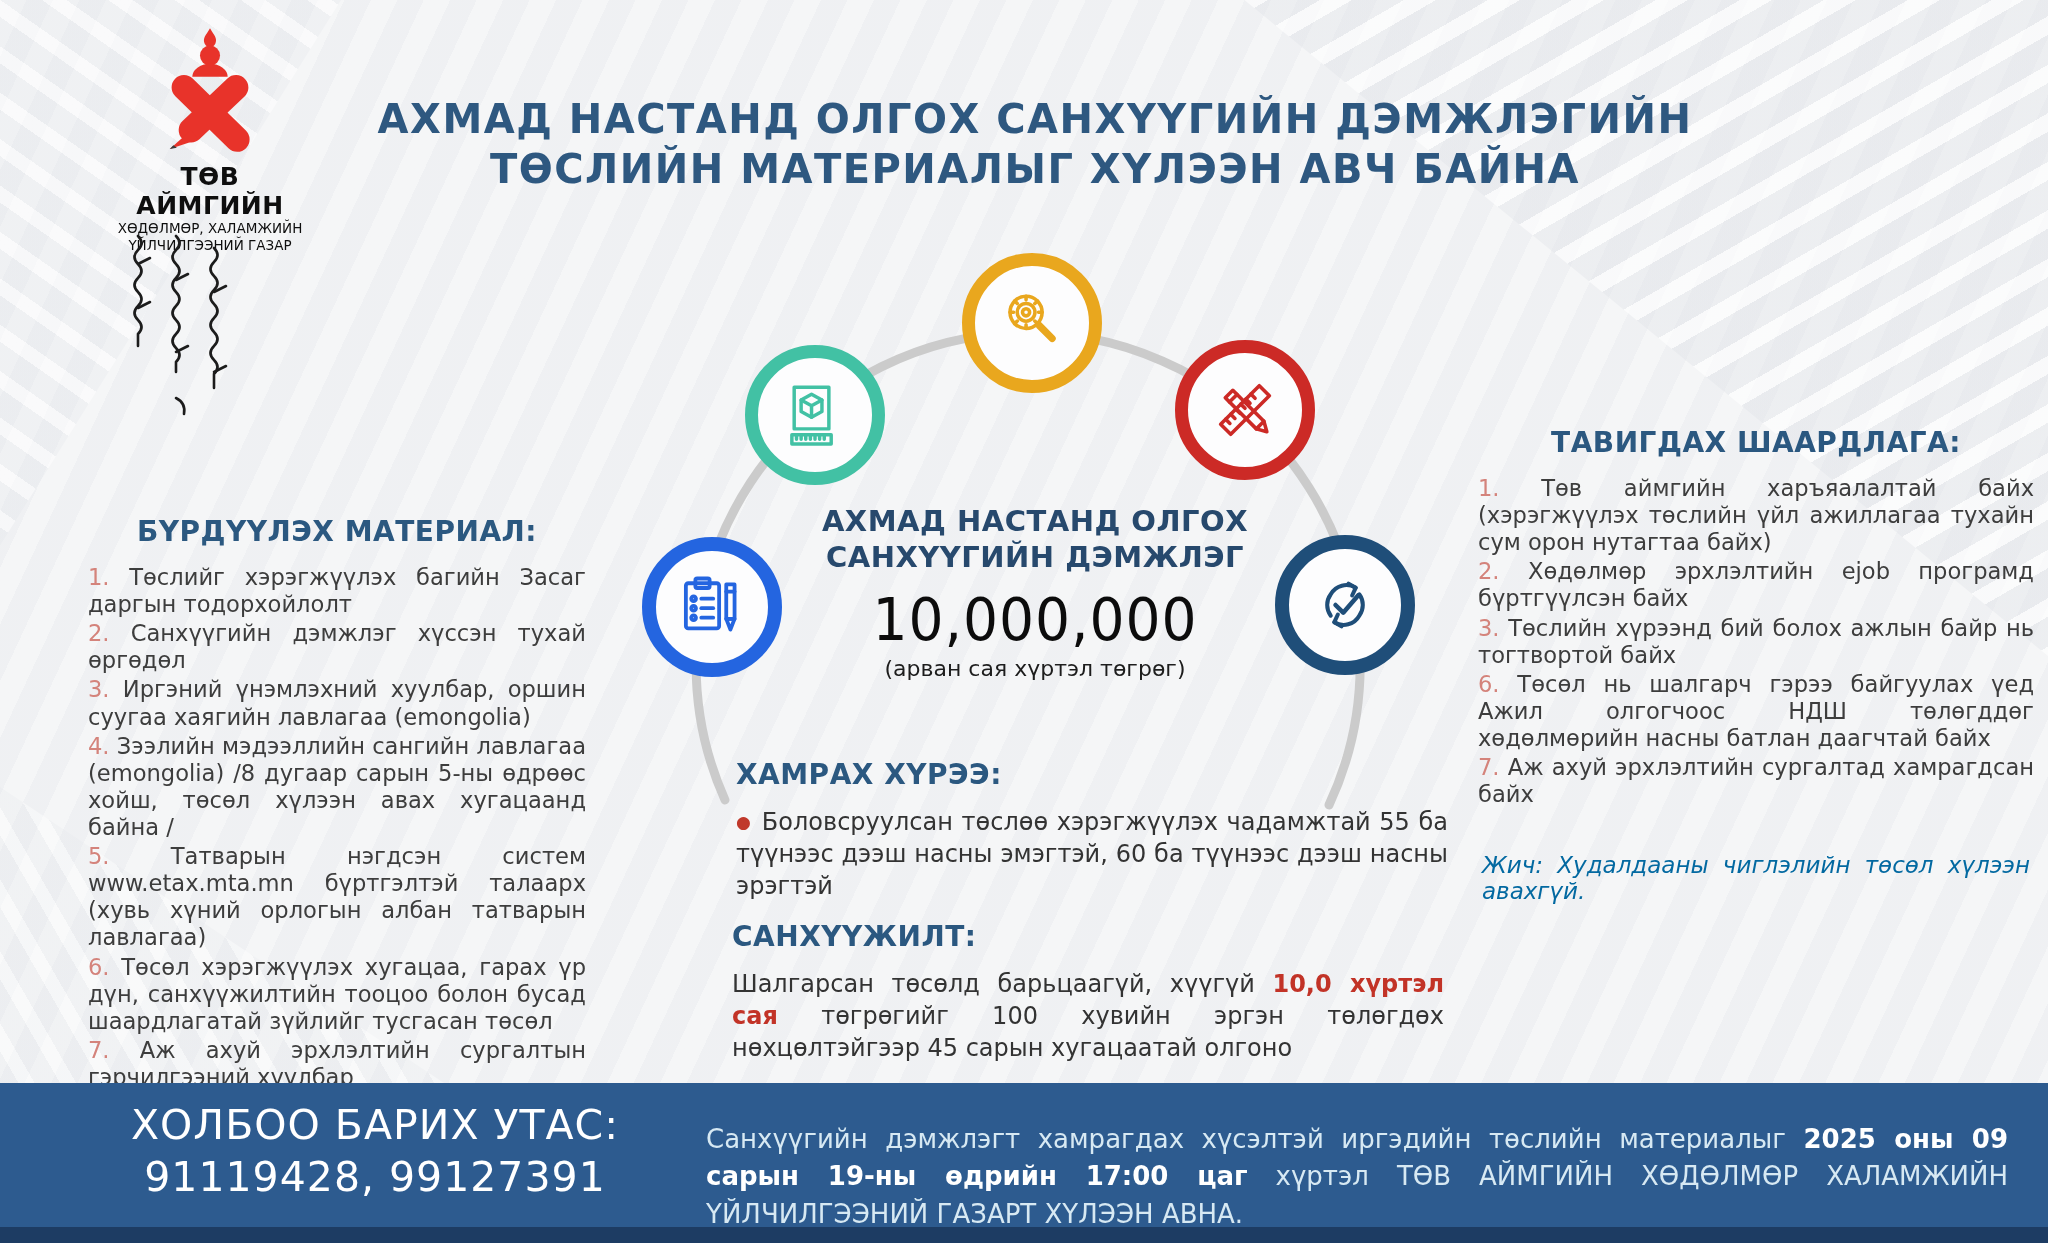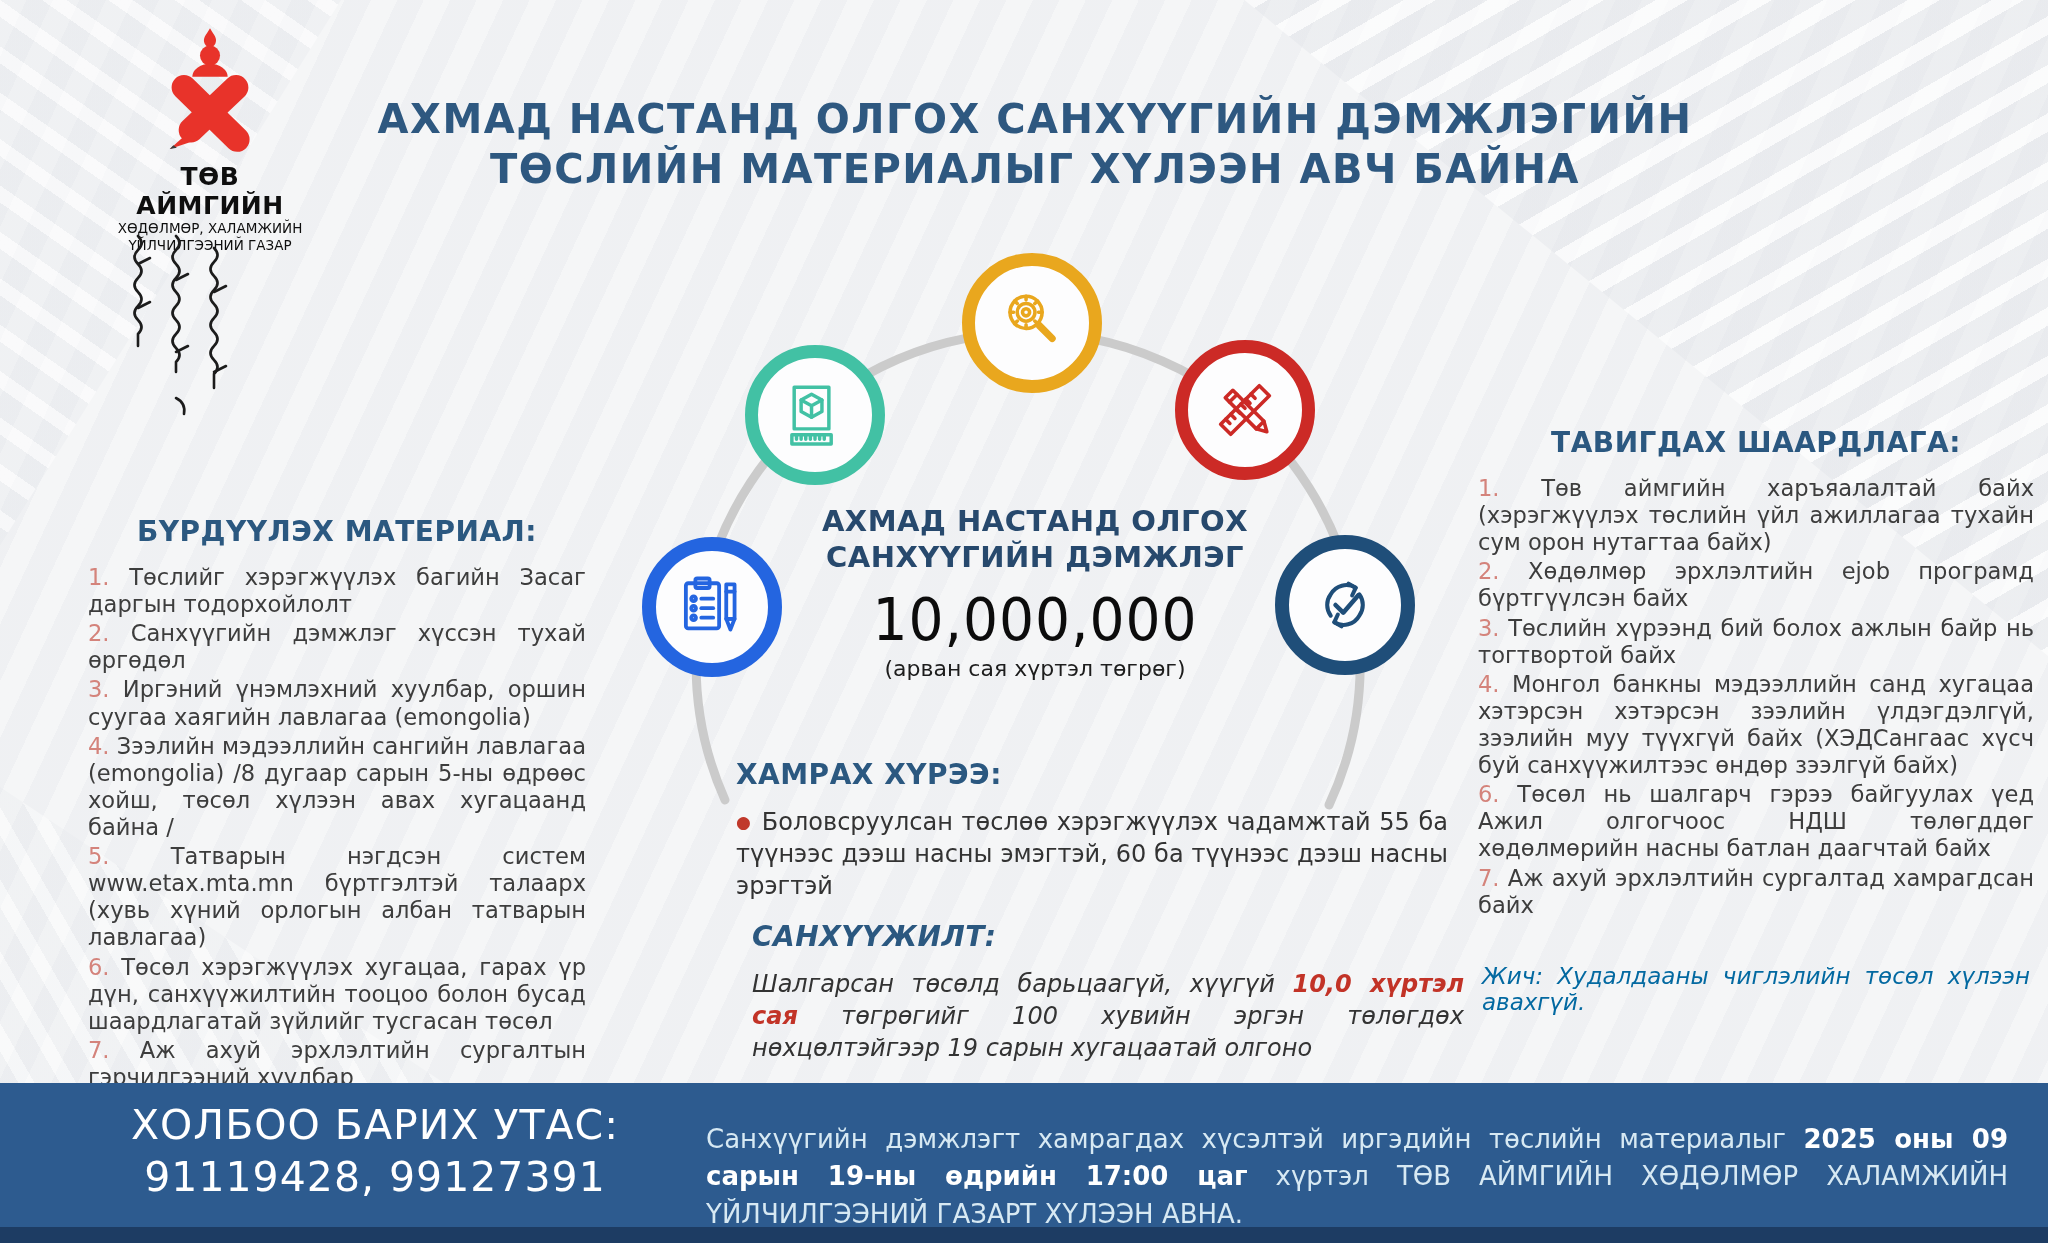--- a/index.html
+++ b/index.html
@@ -58,21 +58,21 @@
 
   .center-text{left:810px;top:503px;width:450px;text-align:center;}
   .center-h{font-size:29px;font-weight:700;color:#27496d;line-height:1.25;letter-spacing:.5px;}
   .amount{font-size:58px;font-weight:400;color:#0c0c0c;margin-top:10px;letter-spacing:1px;transform:scaleX(.95);}
   .amount-cap{font-size:22px;color:#1d1d1d;margin-top:2px;}
 
   .scope{left:736px;top:758px;width:712px;}
   .scope-text{font-size:24px;line-height:1.33;color:#333;text-align:justify;margin:0;}
   .bullet{color:#c0392b;font-size:17px;vertical-align:2px;margin-right:10px;}
 
-  .funding{left:752px;top:920px;width:712px;font-style:italic;}
+  .funding{left:732px;top:920px;width:712px;}
   .funding-text{font-size:24px;line-height:1.33;color:#333;text-align:justify;margin:0;}
   .hl{color:#c23327;font-weight:600;}
 
   .right-col{left:1478px;top:426px;width:556px;}
   .note{margin-top:44px;font-style:italic;font-size:23px;color:#0369a1;text-align:justify;padding:0 4px;}
 
   .footer-bar{position:absolute;left:0;top:1083px;width:2048px;height:144px;background:#2d5b8f;z-index:3;}
   .footer-strip{position:absolute;left:0;top:1227px;width:2048px;height:16px;background:#1d3c63;z-index:3;}
   .contact{position:absolute;left:90px;top:16px;width:570px;text-align:center;
            color:#ffffff;font-size:41px;letter-spacing:1px;line-height:1.28;}
@@ -202,29 +202,28 @@
     <p class="item"><span class="num">7.</span> <span>Аж ахуй эрхлэлтийн сургалтын гэрчилгээний хуулбар</span></p>
   </div>
 
   <div class="layer scope">
     <h2 class="sec-header">ХАМРАХ ХҮРЭЭ:</h2>
     <p class="scope-text"><span class="bullet">●</span><span>Боловсруулсан төслөө хэрэгжүүлэх чадамжтай 55 ба түүнээс дээш насны эмэгтэй, 60 ба түүнээс дээш насны эрэгтэй</span></p>
   </div>
 
   <div class="layer funding">
     <h2 class="sec-header">САНХҮҮЖИЛТ:</h2>
-    <p class="funding-text"><span>Шалгарсан төсөлд барьцаагүй, хүүгүй </span><span class="hl">10,0 хүртэл сая</span><span> төгрөгийг 100 хувийн эргэн төлөгдөх нөхцөлтэйгээр 19 сарын хугацаатай олгоно</span></p>
+    <p class="funding-text"><span>Шалгарсан төсөлд барьцаагүй, хүүгүй </span><span class="hl">10,0 хүртэл сая</span><span> төгрөгийг 100 хувийн эргэн төлөгдөх нөхцөлтэйгээр 45 сарын хугацаатай олгоно</span></p>
   </div>
 
   <div class="layer right-col">
     <h2 class="col-header">ТАВИГДАХ ШААРДЛАГА:</h2>
     <p class="item"><span class="num">1.</span> <span>Төв аймгийн харъяалалтай байх (хэрэгжүүлэх төслийн үйл ажиллагаа тухайн сум орон нутагтаа байх)</span></p>
     <p class="item"><span class="num">2.</span> <span>Хөдөлмөр эрхлэлтийн ejob програмд бүртгүүлсэн байх</span></p>
     <p class="item"><span class="num">3.</span> <span>Төслийн хүрээнд бий болох ажлын байр нь тогтвортой байх</span></p>
-    <p class="item"><span class="num">4.</span> <span>Монгол банкны мэдээллийн санд хугацаа хэтэрсэн хэтэрсэн зээлийн үлдэгдэлгүй, зээлийн муу түүхгүй байх (ХЭДСангаас хүсч буй санхүүжилтээс өндөр зээлгүй байх)</span></p>
     <p class="item"><span class="num">6.</span> <span>Төсөл нь шалгарч гэрээ байгуулах үед Ажил олгогчоос НДШ төлөгддөг хөдөлмөрийн насны батлан даагчтай байх</span></p>
     <p class="item"><span class="num">7.</span> <span>Аж ахуй эрхлэлтийн сургалтад хамрагдсан байх</span></p>
     <p class="note">Жич: Худалдааны чиглэлийн төсөл хүлээн авахгүй.</p>
   </div>
 
   <div class="footer-bar">
     <div class="contact">
       <div>ХОЛБОО БАРИХ УТАС:</div>
       <div>91119428, 99127391</div>
     </div>

